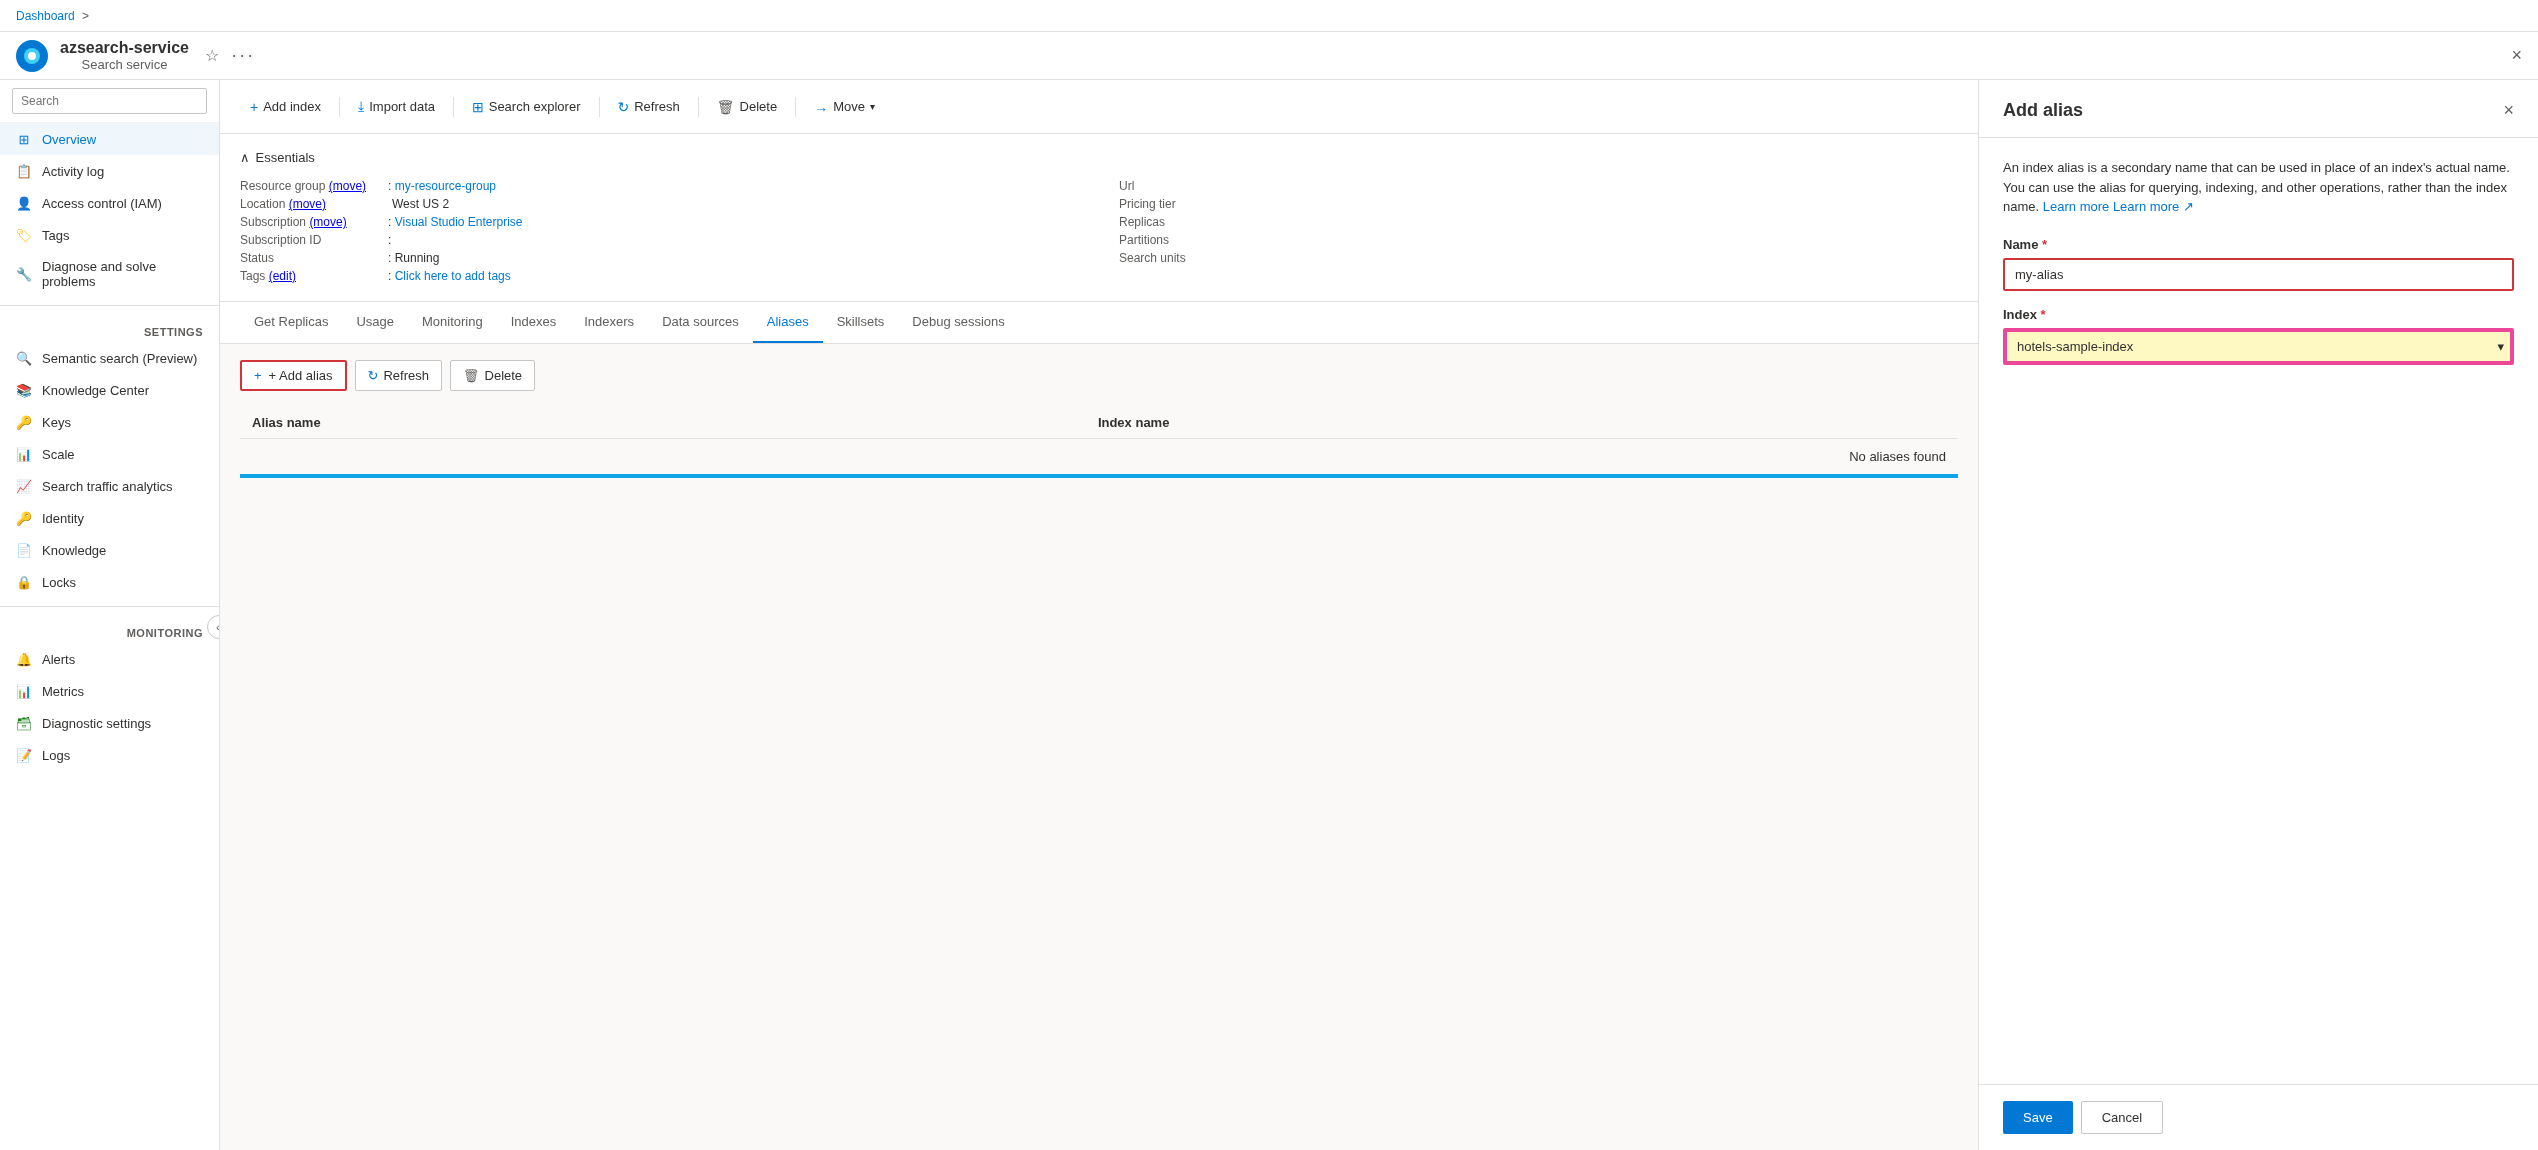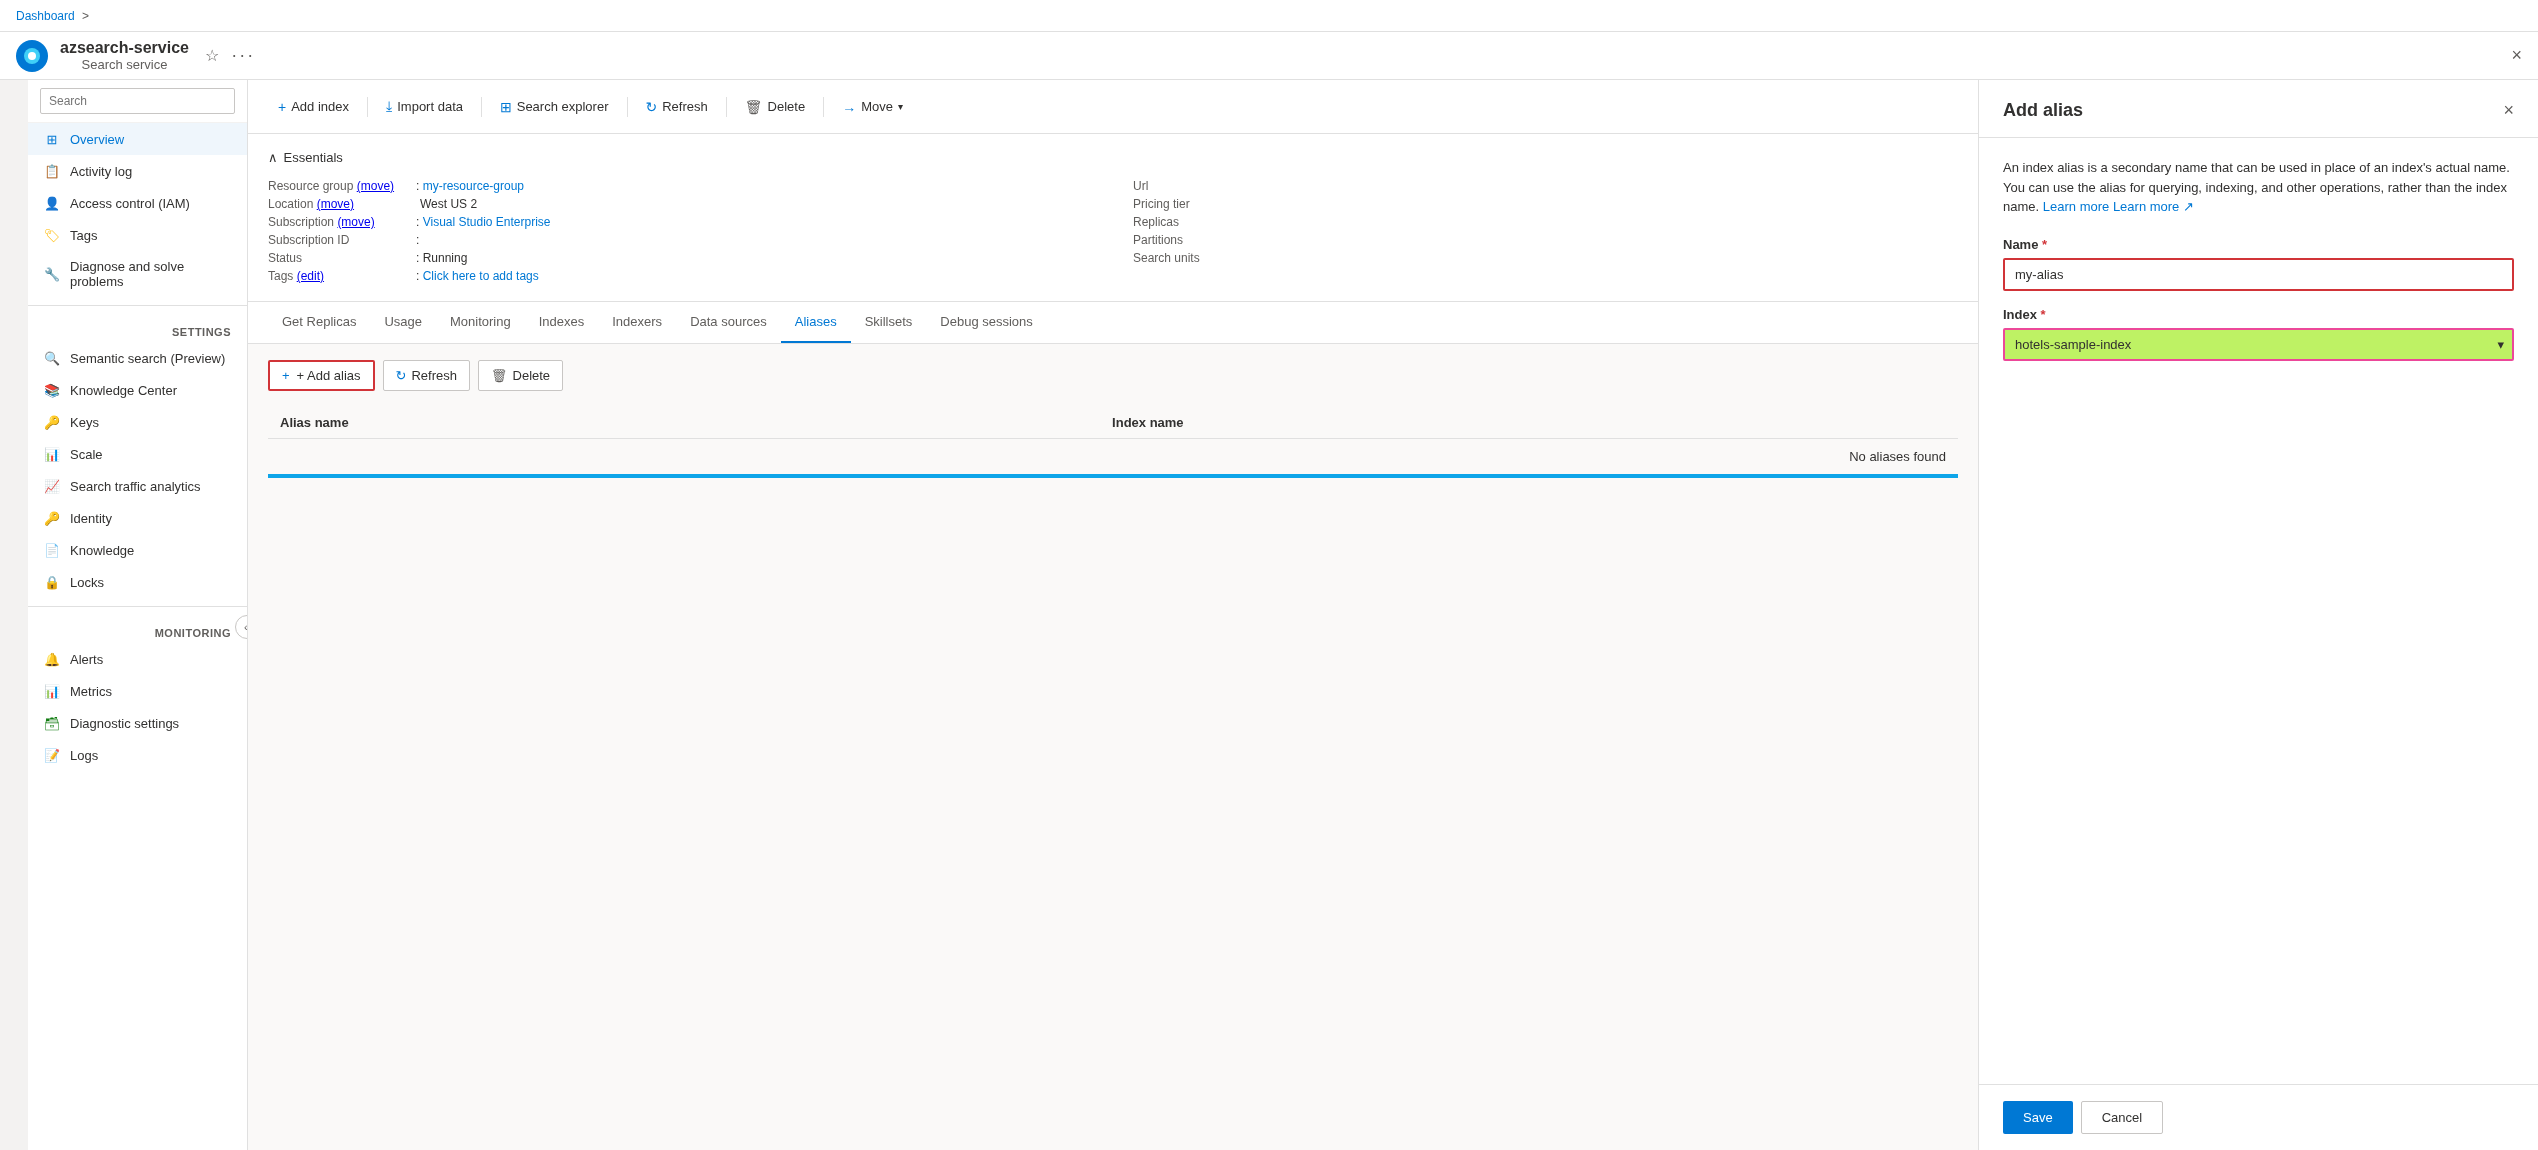--- a/index.html
+++ b/index.html
@@ -11,21 +11,21 @@
     .top-bar-title { display: flex; flex-direction: column; align-items: center; }
     .top-bar-title .service-name { font-size: 16px; font-weight: 600; color: #323130; }
     .top-bar-title .service-type { font-size: 13px; color: #605e5c; }
     .top-bar-icons { display: flex; gap: 12px; align-items: center; margin-left: 4px; }
     .top-bar-icons span { color: #605e5c; cursor: pointer; font-size: 16px; }
     .top-bar-close { margin-left: auto; color: #605e5c; cursor: pointer; font-size: 18px; }
     .breadcrumb { height: 32px; background: #fff; border-bottom: 1px solid #e0e0e0; display: flex; align-items: center; padding: 0 16px; font-size: 12px; color: #0078d4; flex-shrink: 0; }
     .breadcrumb span { color: #605e5c; margin: 0 4px; }
 
     
-    .main-layout { display: flex; flex: 1; overflow: hidden; margin-left: 28px; }
+    .main-layout { display: flex; flex: 1; overflow: hidden; }
 
     
     .sidebar { width: 220px; background: #fff; border-right: 1px solid #e0e0e0; display: flex; flex-direction: column; overflow-y: auto; flex-shrink: 0; }
     .sidebar-search { padding: 8px 12px; border-bottom: 1px solid #f3f2f1; }
     .sidebar-search input { width: 100%; padding: 5px 8px; border: 1px solid #c8c6c4; border-radius: 2px; font-size: 12px; color: #323130; }
     .sidebar-section-label { font-size: 11px; font-weight: 600; color: #605e5c; padding: 12px 16px 4px; text-transform: uppercase; letter-spacing: 0.5px; text-align: right; }
     .sidebar-item { display: flex; align-items: center; gap: 10px; padding: 8px 16px; cursor: pointer; color: #323130; font-size: 13px; }
     .sidebar-item.active { background: #eff6fc; color: #0078d4; }
     .sidebar-item .icon { width: 16px; height: 16px; display: flex; align-items: center; justify-content: center; flex-shrink: 0; }
     .sidebar-divider { height: 1px; background: #e0e0e0; margin: 8px 0; }
@@ -71,21 +71,21 @@
     .right-panel-header h2 { font-size: 18px; font-weight: 600; color: #323130; }
     .right-panel-close { background: transparent; border: none; cursor: pointer; font-size: 18px; color: #605e5c; }
     .right-panel-body { padding: 20px 24px; flex: 1; }
     .panel-description { font-size: 13px; color: #323130; line-height: 1.5; margin-bottom: 20px; }
     .panel-description a { color: #0078d4; text-decoration: none; }
     .form-group { margin-bottom: 16px; }
     .form-label { font-size: 13px; font-weight: 600; color: #323130; margin-bottom: 6px; display: block; }
     .form-label .required { color: #d13438; }
     .form-input { width: 100%; padding: 7px 10px; border: 2px solid #d13438; border-radius: 2px; font-size: 13px; color: #323130; outline: none; }
     .form-select-wrapper { position: relative; }
-    .form-select { width: 100%; padding: 7px 10px; border: 2px solid #ec4899; border-radius: 2px; font-size: 13px; color: #323130; background: #bef264; appearance: none; cursor: pointer; outline: none; }
+    .form-select { width: 100%; padding: 7px 10px; border: 4px solid #ec4899; border-radius: 2px; font-size: 13px; color: #323130; background: #fef9c3; appearance: none; cursor: pointer; outline: none; }
     .form-select-arrow { position: absolute; right: 10px; top: 50%; transform: translateY(-50%); color: #323130; pointer-events: none; }
     .right-panel-footer { padding: 16px 24px; border-top: 1px solid #e0e0e0; display: flex; gap: 8px; }
     .btn-save { padding: 8px 20px; background: #0078d4; color: #fff; border: none; border-radius: 2px; cursor: pointer; font-size: 13px; font-weight: 500; }
     .btn-cancel { padding: 8px 20px; background: #fff; color: #323130; border: 1px solid #c8c6c4; border-radius: 2px; cursor: pointer; font-size: 13px; }
   </style>
 </head>
 <body>
 
 <div class="breadcrumb">
   <a href="#" style="color:#0078d4;text-decoration:none;">Dashboard</a>

